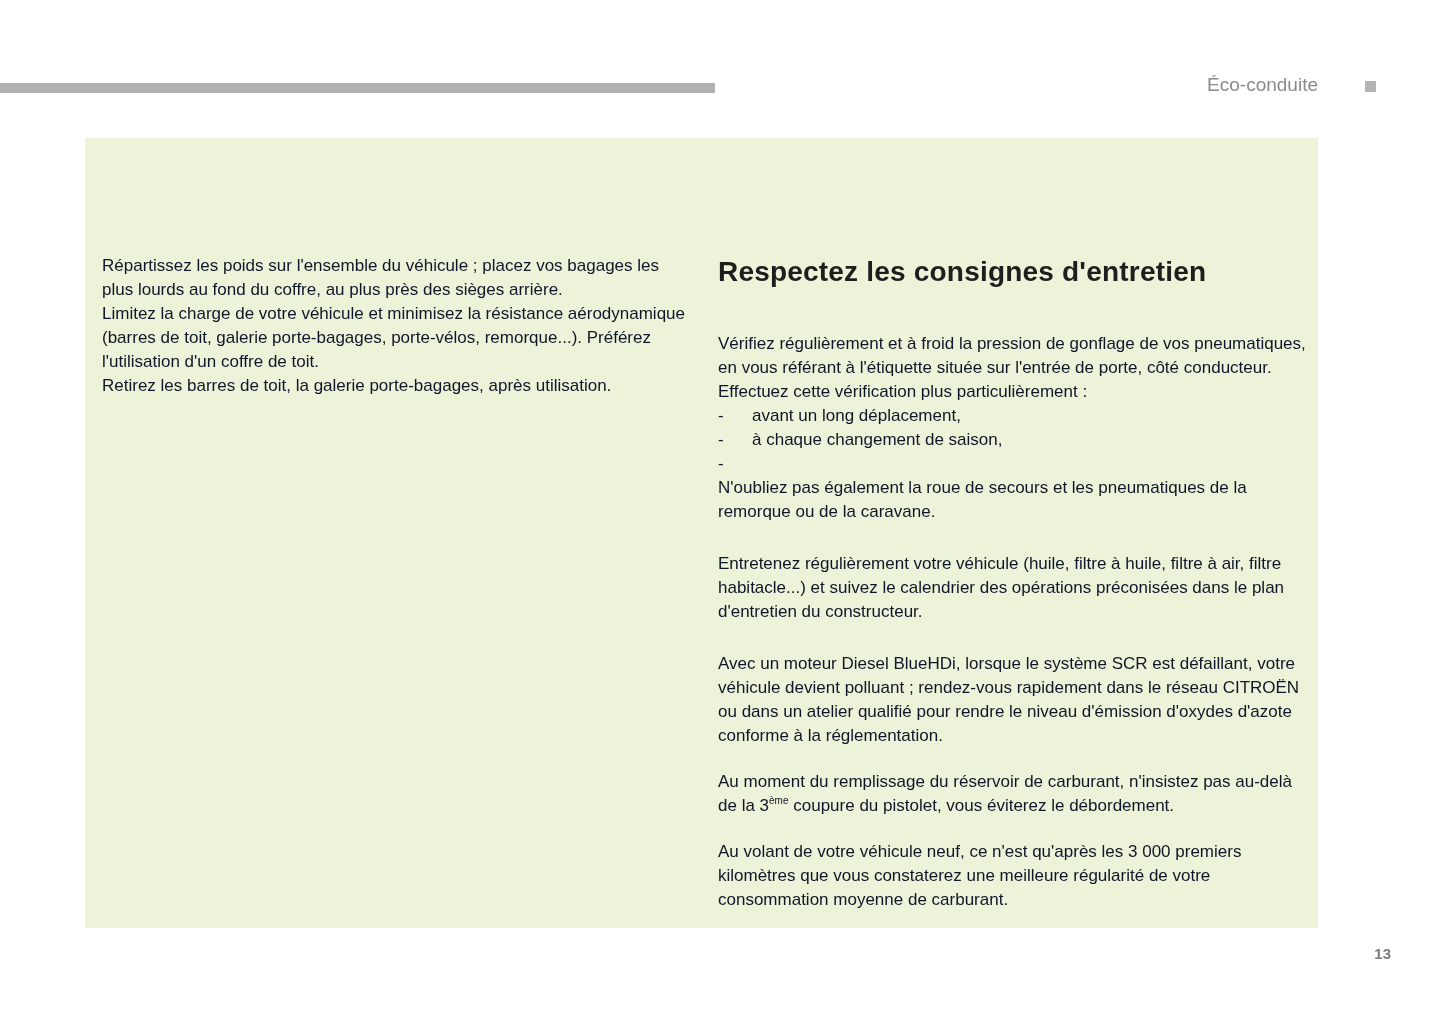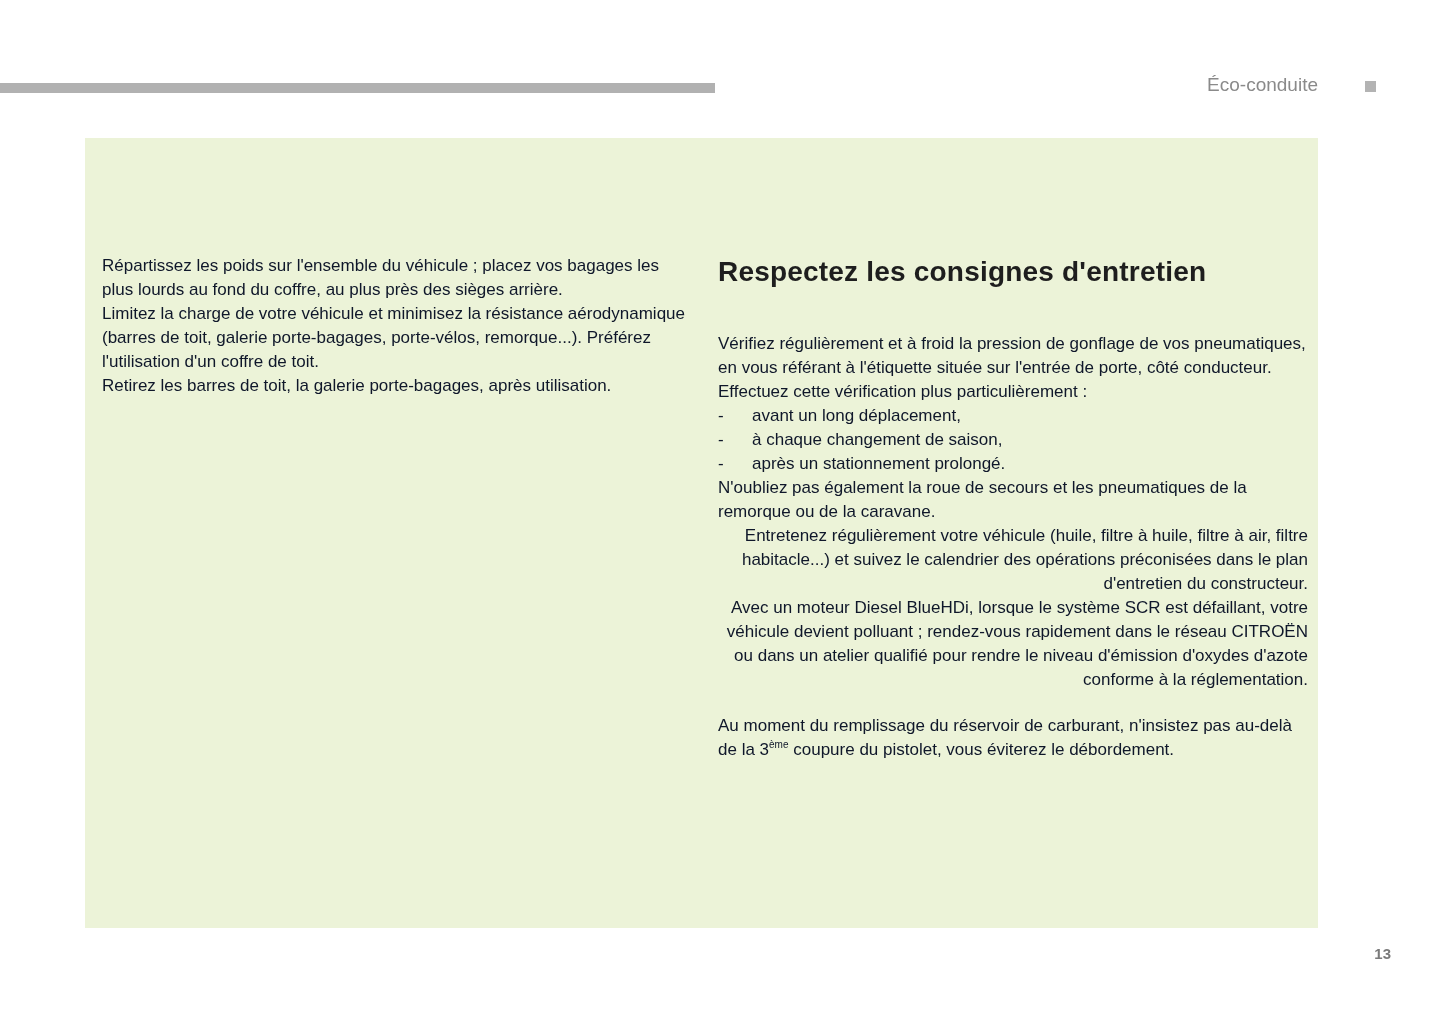--- a/index.html
+++ b/index.html
@@ -29,21 +29,21 @@
   .col-left { left: 102px; width: 590px; }
   .col-right { left: 718px; width: 590px; }
   h2 {
     margin: 0 0 42px 0; font-size: 28px; font-weight: bold; color: #1e1e1e;
     line-height: 36px; letter-spacing: 0.2px;
   }
   p {
     margin: 0; font-size: 17px; line-height: 24px; color: #0f172a;
   }
   .gap-lg { margin-top: 30px; }
-  .gap-md { margin-top: 0; text-align: right; }
+  .gap-md { margin-top: 28px; }
   .gap-xl { margin-top: 22px; }
   .bullet { display: flex; }
   .bullet .dash { width: 34px; }
   sup { font-size: 10px; vertical-align: 7px; line-height: 0; }
   .page-number {
     position: absolute; left: 1355px; top: 945px; width: 36px; text-align: right;
     font-size: 15px; font-weight: bold; color: #7a7a7a;
   }
 </style>
 </head>
@@ -71,22 +71,22 @@
     <p class="bullet">
       <span class="dash">-</span>
       <span>avant un long déplacement,</span>
     </p>
     <p class="bullet">
       <span class="dash">-</span>
       <span>à chaque changement de saison,</span>
     </p>
     <p class="bullet">
       <span class="dash">-</span>
-      <span>après un stationnement prolongé.</span>
     </p>
     <p>N'oubliez pas également la roue de secours et les pneumatiques de la remorque ou de la caravane.</p>
   </div>
   <p class="gap-md">Entretenez régulièrement votre véhicule (huile, filtre à huile, filtre à air, filtre habitacle...) et suivez le calendrier des opérations préconisées dans le plan d'entretien du constructeur.</p>
   <p class="gap-md">Avec un moteur Diesel BlueHDi, lorsque le système SCR est défaillant, votre véhicule devient polluant ; rendez-vous rapidement dans le réseau CITROËN ou dans un atelier qualifié pour rendre le niveau d'émission d'oxydes d'azote conforme à la réglementation.</p>
   <p class="gap-xl"><span>Au moment du remplissage du réservoir de carburant, n'insistez pas au-delà de la 3</span><sup>ème</sup><span> coupure du pistolet, vous éviterez le débordement.</span></p>
+  <p class="gap-xl">Au volant de votre véhicule neuf, ce n'est qu'après les 3 000 premiers kilomètres que vous constaterez une meilleure régularité de votre consommation moyenne de carburant.</p>
 </div>
 
 <div class="page-number">13</div>
 
 </body></html>

